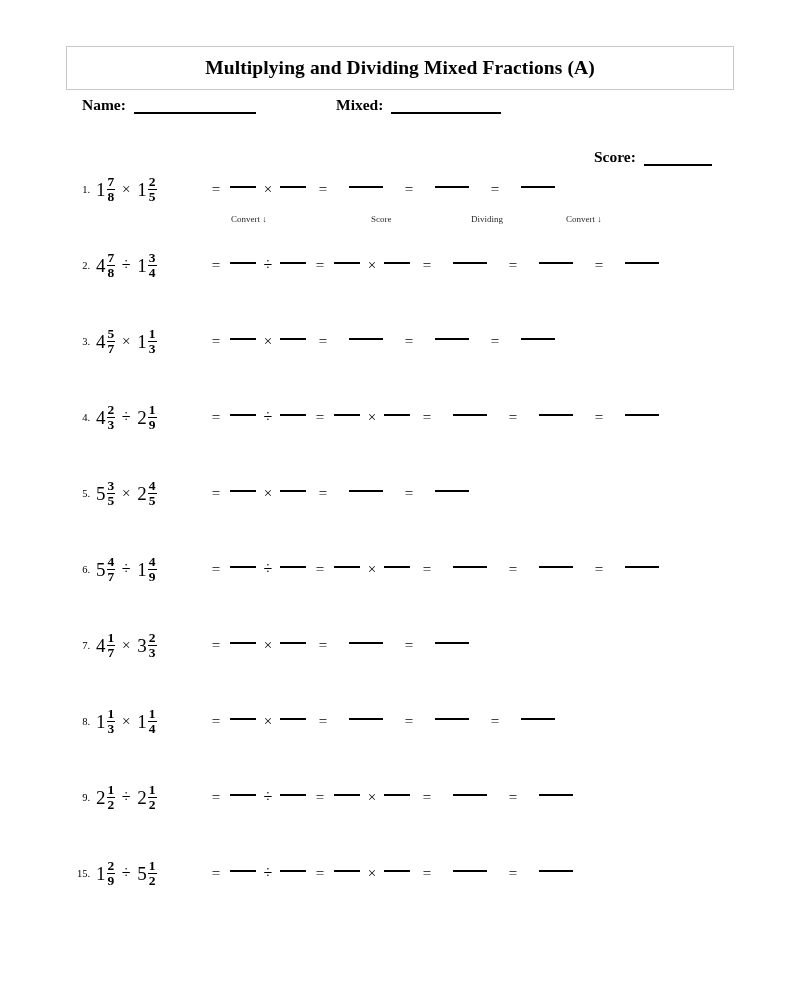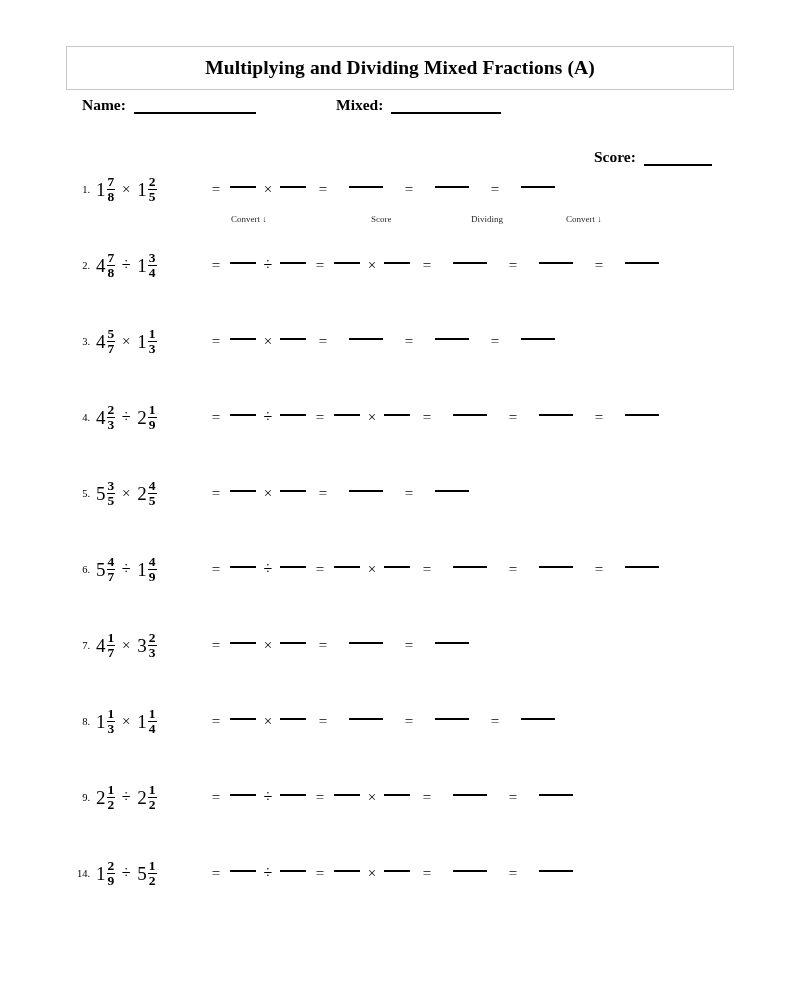--- a/index.html
+++ b/index.html
@@ -635,21 +635,21 @@
             </span>
             <span class="eq" style="width: 30px; flex: 0 0 30px;">=</span>
             <span style="display: inline-flex; align-items: center; justify-content: center; flex: 0 0 56px; width: 56px;">
               <span class="blank" style="width: 34px;"></span>
             </span>
           </span>
         </div>
       </div>
       <div class="prow">
         <div class="prow-inner">
-          <span class="qnum">14.</span>
+          <span class="qnum">15.</span>
           <span class="expr">
             <span class="mixed">
               <span class="whole">1</span>
               <span class="frac">
                 <span class="num">2</span>
                 <span class="den">9</span>
               </span>
             </span>
             <span class="op op-div" style="width: 22px; flex: 0 0 22px; text-align: center; padding: 0px;">÷</span>
             <span class="mixed">

